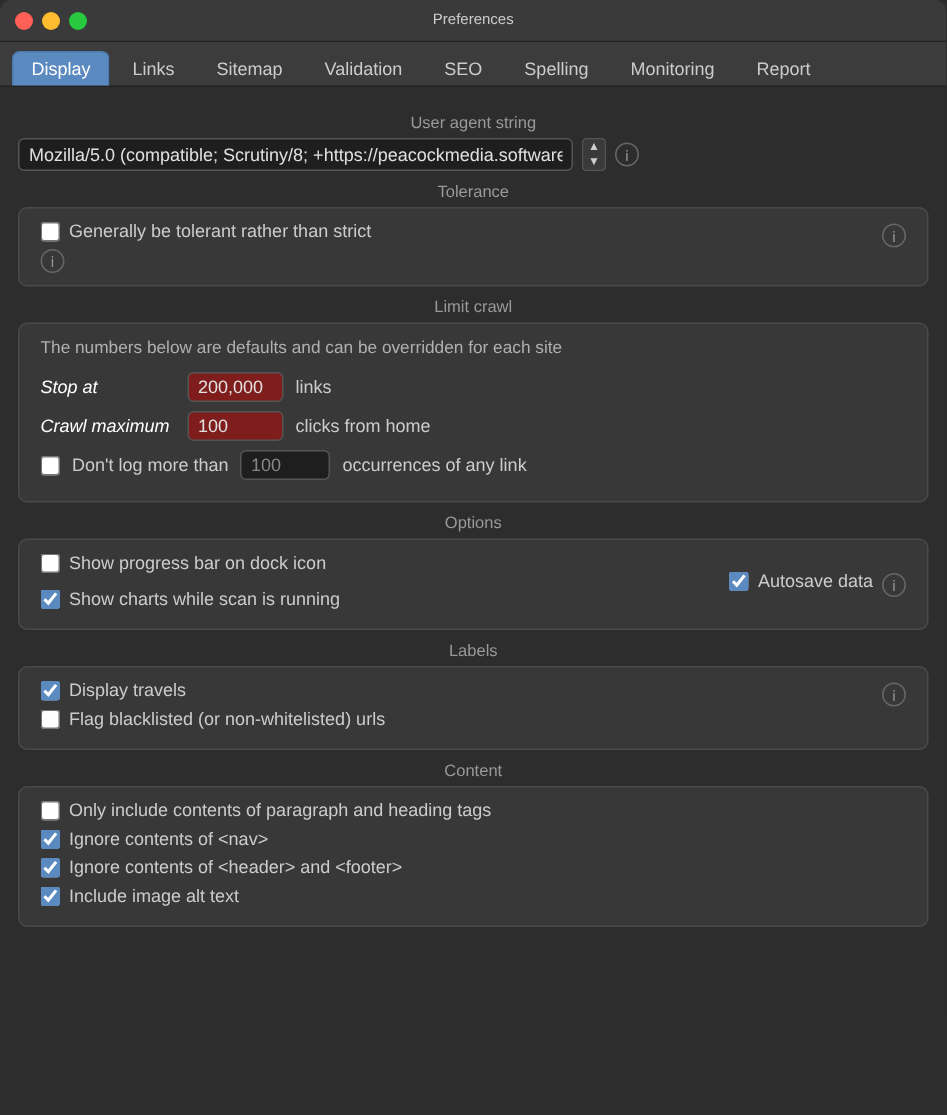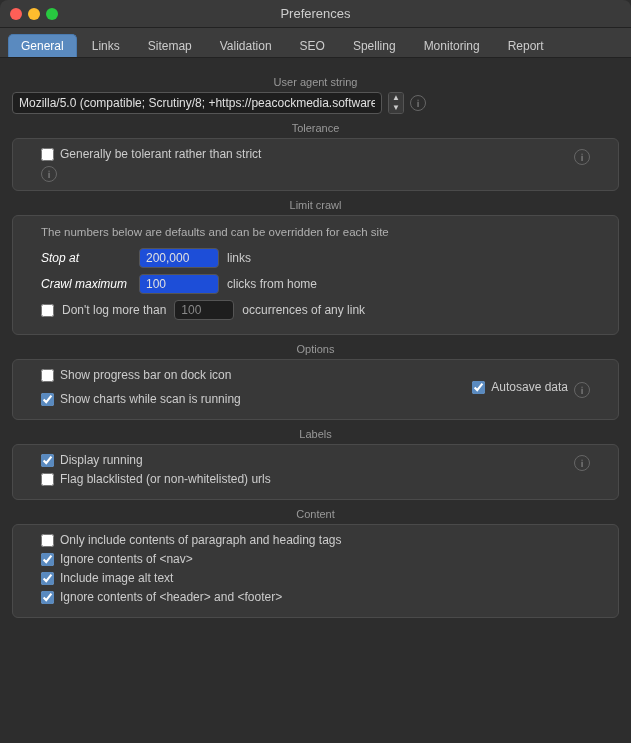--- a/index.html
+++ b/index.html
@@ -30,21 +30,21 @@
     }
     .tb-btn {
       width: 12px; height: 12px;
       border-radius: 50%;
       display: inline-block;
     }
     .tb-close { background: #ff5f57; }
     .tb-min { background: #febc2e; }
     .tb-max { background: #28c840; }
     .titlebar-title {
-      font-size: 13px;
+      font-size: 10px;
       color: #ccc;
       font-weight: 500;
     }
     .tabs {
       background: #3c3c3c;
       display: flex;
       padding: 6px 8px 0 8px;
       gap: 2px;
       border-bottom: 1px solid #222;
     }
@@ -112,21 +112,21 @@
       color: #999;
       font-size: 10px;
       display: flex; align-items: center; justify-content: center;
       cursor: pointer;
       flex-shrink: 0;
     }
     .panel {
       background: #383838;
       border: 1px solid #4a4a4a;
       border-radius: 6px;
-      padding: 8px 28px;
+      padding: 8px 14px;
       margin-bottom: 0;
     }
     .panel-note {
       font-size: 11.5px;
       color: #b0b0b0;
       margin-bottom: 8px;
       line-height: 1.4;
     }
     .crawl-row {
       display: flex;
@@ -134,28 +134,28 @@
       gap: 8px;
       margin-bottom: 6px;
     }
     .crawl-label {
       font-size: 12px;
       color: #ffffff;
       min-width: 90px;
       font-style: italic;
     }
     .crawl-input {
-      background: #1d4ed8;
+      background: #7f1d1d;
       border: 1px solid #555;
       border-radius: 4px;
       color: #e0e0e0;
       padding: 2px 6px;
       font-size: 12px;
       outline: none;
-      width: 80px;
+      width: 64px;
     }
     .crawl-suffix {
       font-size: 12px;
       color: #ccc;
     }
     .checkbox-row {
       display: flex;
       align-items: center;
       gap: 6px;
       margin-bottom: 5px;
@@ -204,21 +204,21 @@
 <div class="titlebar">
   <div class="titlebar-buttons">
     <span class="tb-btn tb-close"></span>
     <span class="tb-btn tb-min"></span>
     <span class="tb-btn tb-max"></span>
   </div>
   <span class="titlebar-title">Preferences</span>
 </div>
 
 <div class="tabs">
-  <div class="tab active">General</div>
+  <div class="tab active">Display</div>
   <div class="tab">Links</div>
   <div class="tab">Sitemap</div>
   <div class="tab">Validation</div>
   <div class="tab">SEO</div>
   <div class="tab">Spelling</div>
   <div class="tab">Monitoring</div>
   <div class="tab">Report</div>
 </div>
 
 <div class="content">
@@ -292,43 +292,43 @@
         <div class="info-icon">ℹ</div>
       </div>
     </div>
   </div>
 
   <div class="section-label">Labels</div>
   <div class="panel">
     <div class="row-flex">
       <div class="checkbox-row">
         <input type="checkbox" id="lbl1" checked="" style="">
-        <label for="lbl1">Display running</label>
+        <label for="lbl1">Display travels</label>
       </div>
       <div class="info-icon">ℹ</div>
     </div>
     <div class="checkbox-row">
       <input type="checkbox" id="lbl2" style="">
       <label for="lbl2">Flag blacklisted (or non-whitelisted) urls</label>
     </div>
   </div>
 
   <div class="section-label">Content</div>
   <div class="panel">
     <div class="checkbox-row">
       <input type="checkbox" id="cnt1" style="">
       <label for="cnt1">Only include contents of paragraph and heading tags</label>
     </div>
     <div class="checkbox-row">
       <input type="checkbox" id="cnt2" checked="" style="">
       <label for="cnt2">Ignore contents of &lt;nav&gt;</label>
     </div>
     <div class="checkbox-row">
+      <input type="checkbox" id="cnt3" checked="" style="">
+      <label for="cnt3">Ignore contents of &lt;header&gt; and &lt;footer&gt;</label>
+    </div>
+    <div class="checkbox-row">
       <input type="checkbox" id="cnt4" checked="" style="">
       <label for="cnt4">Include image alt text</label>
     </div>
-    <div class="checkbox-row">
-      <input type="checkbox" id="cnt3" checked="" style="">
-      <label for="cnt3">Ignore contents of &lt;header&gt; and &lt;footer&gt;</label>
-    </div>
   </div>
 
 </div>
 
 </body></html>

